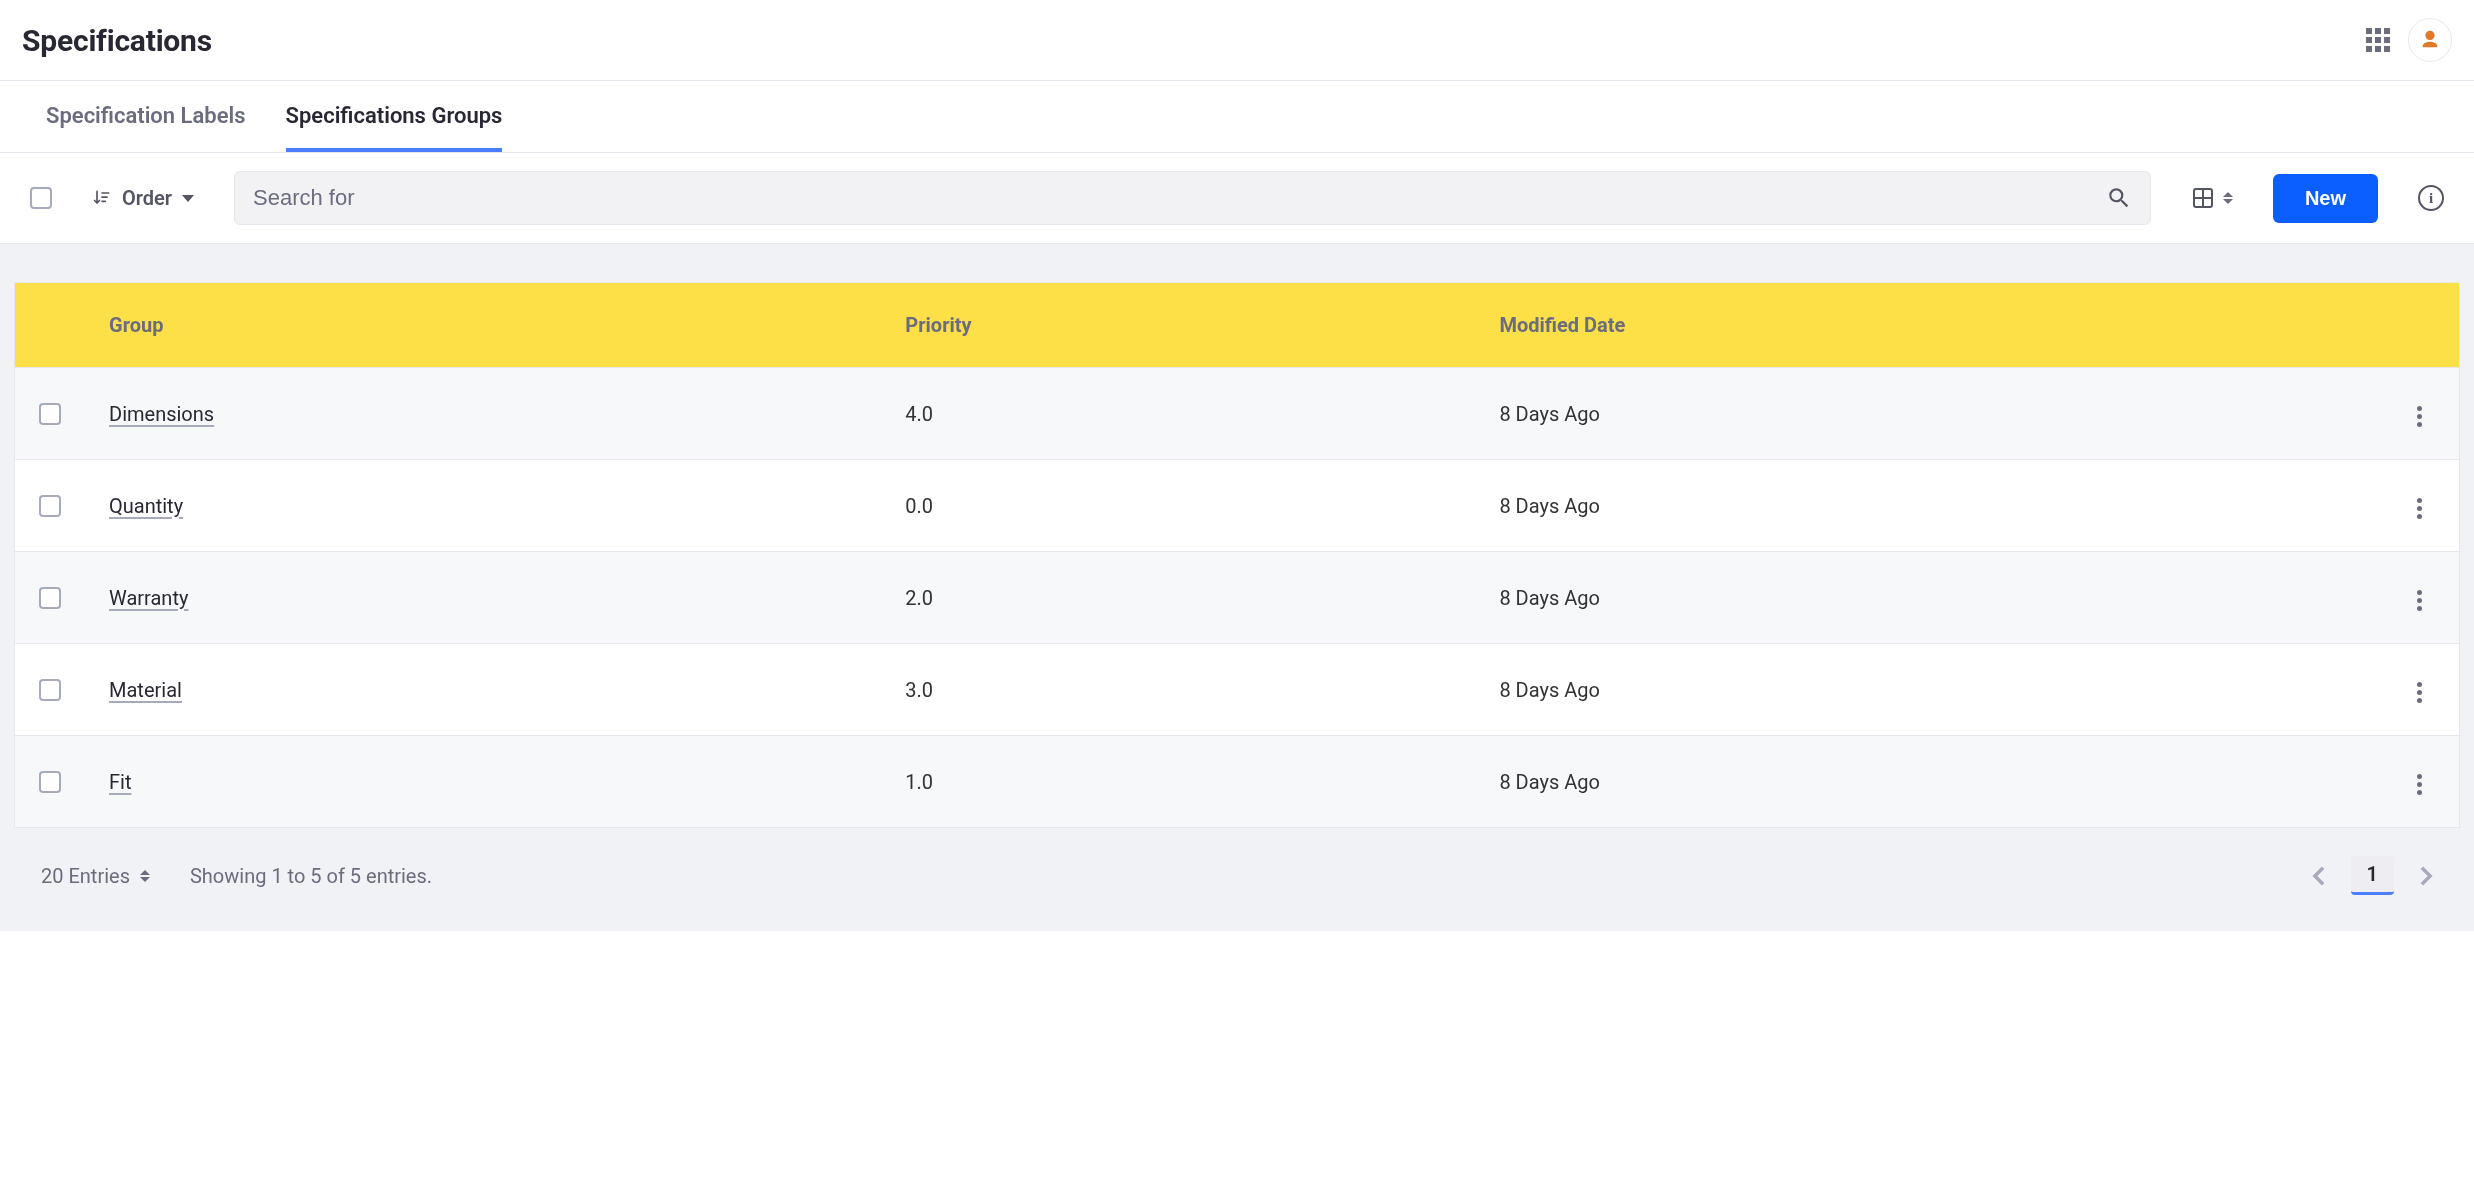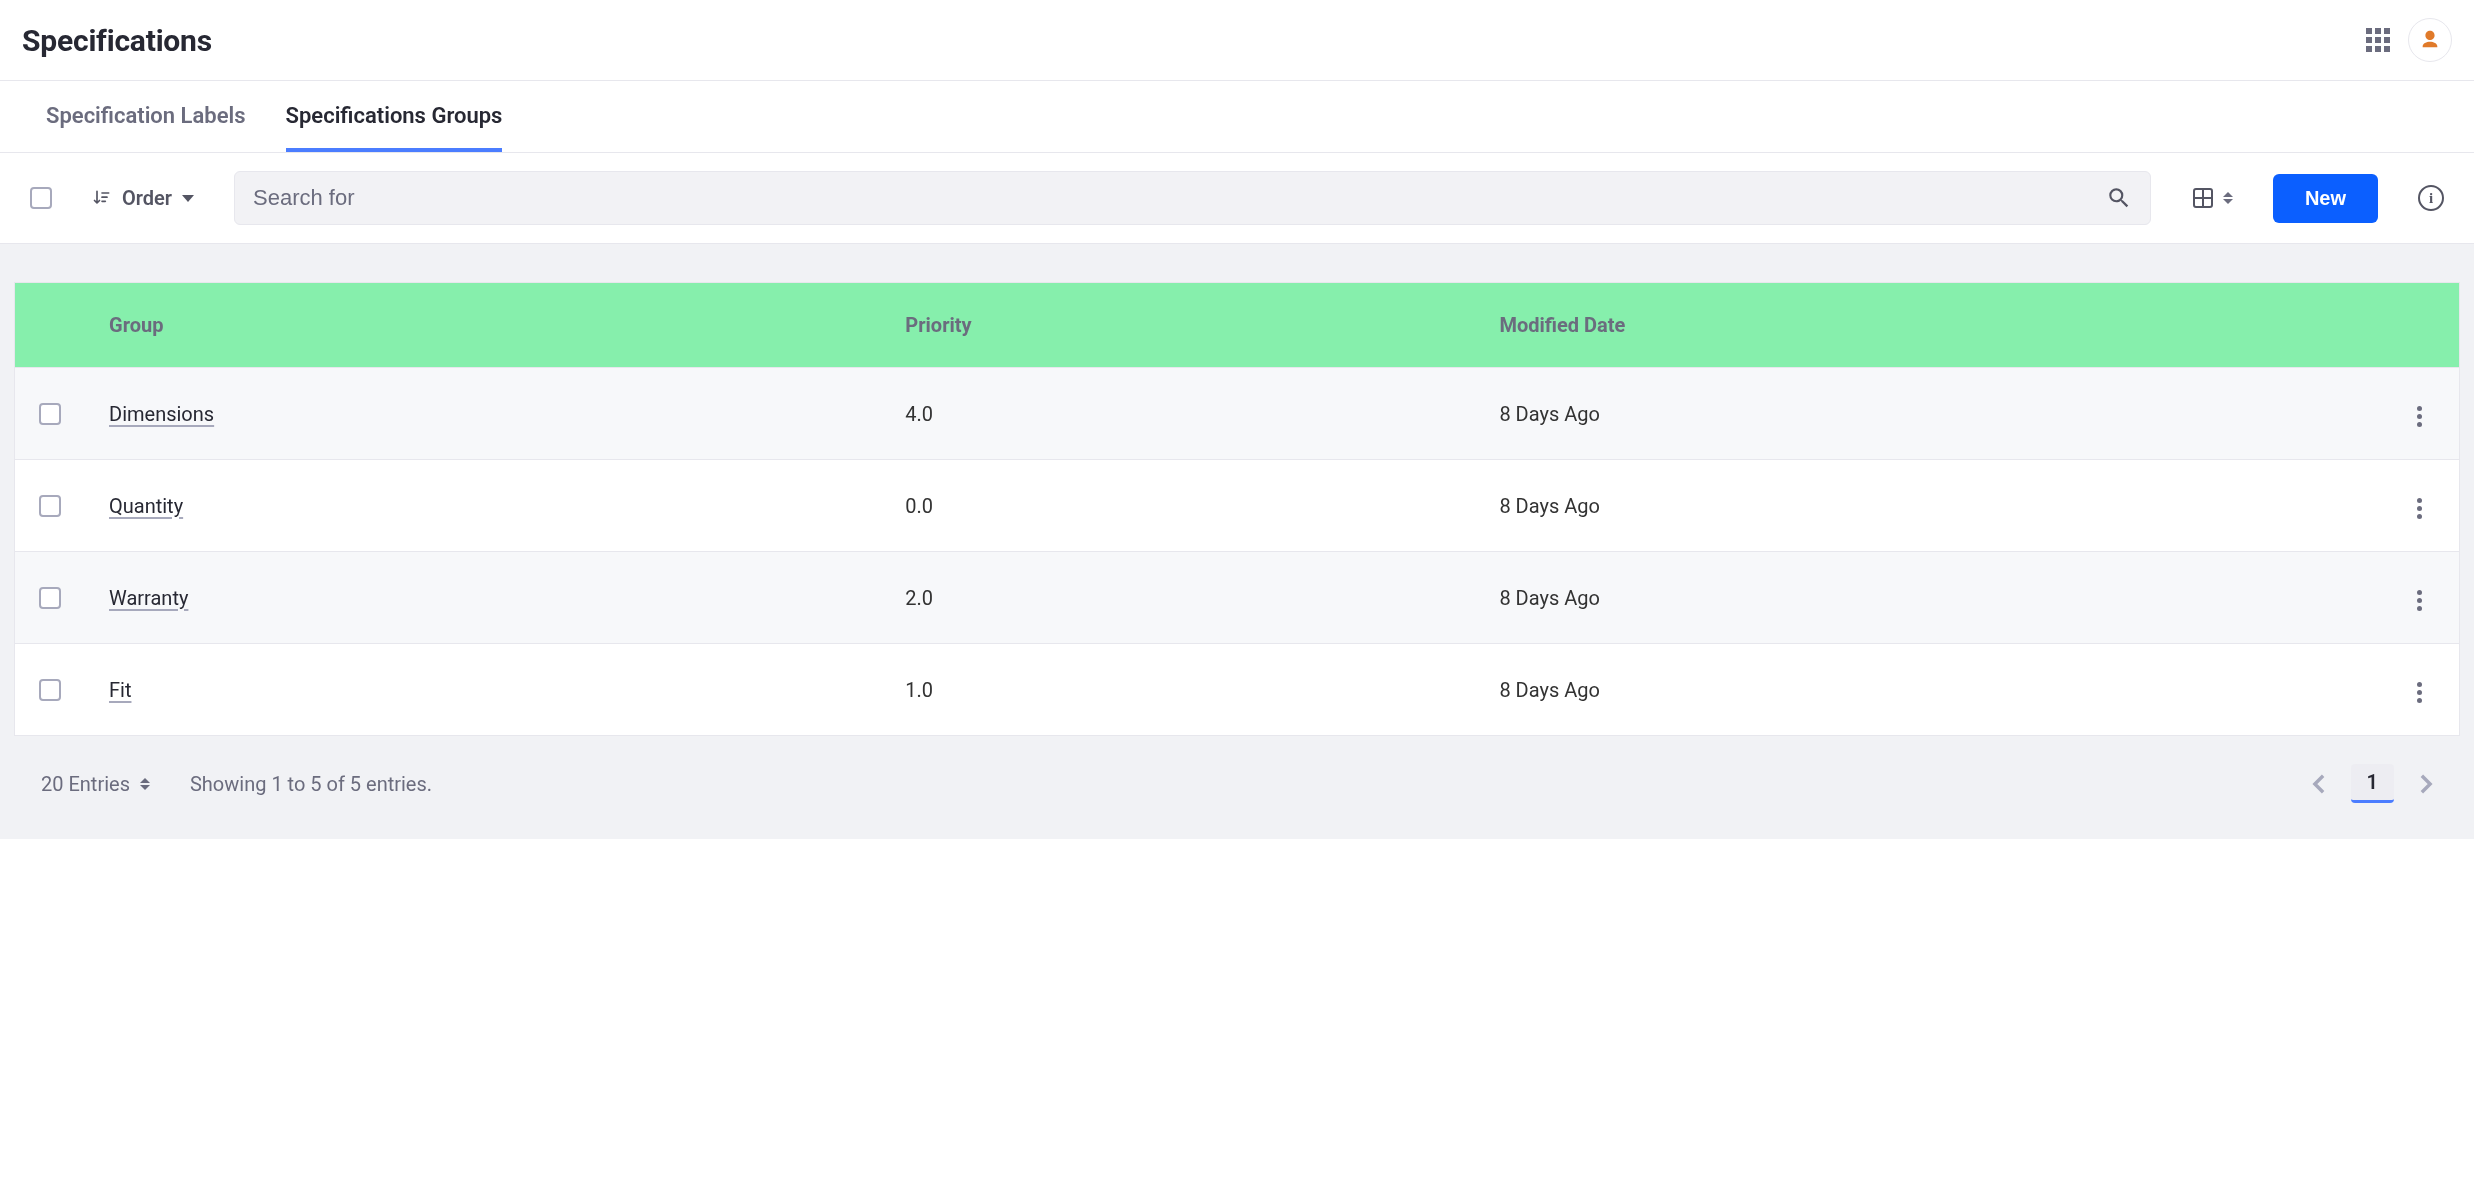--- a/index.html
+++ b/index.html
@@ -157,21 +157,21 @@
     background: #fff;
     border: 1px solid #e7e7ed;
   }
   .table th {
     text-align: left;
     font-size: 20px;
     font-weight: 700;
     color: #6b6c7e;
     padding: 30px 24px;
     border-bottom: 1px solid #e7e7ed;
-    background: #86efac;
+    background: #fde047;
   }
   .table td {
     padding: 24px 24px;
     font-size: 20px;
     color: #333;
     border-bottom: 1px solid #e7e7ed;
   }
   .table tbody tr:nth-child(odd) { background: #f7f8fa; }
   .table tbody tr:nth-child(even) { background: #fff; }
   .table tbody tr:last-child td { border-bottom: none; }
@@ -307,20 +307,33 @@
               <span></span>
               <span></span>
             </div></td>
         </tr>
         <tr>
           <td class="col-chk">
             <div class="chk"></div>
           </td>
           <td><span class="group-link">Warranty</span></td>
           <td>2.0</td>
+          <td>8 Days Ago</td>
+          <td class="col-act"><div class="kebab">
+              <span></span>
+              <span></span>
+              <span></span>
+            </div></td>
+        </tr>
+        <tr>
+          <td class="col-chk">
+            <div class="chk"></div>
+          </td>
+          <td><span class="group-link">Material</span></td>
+          <td>3.0</td>
           <td>8 Days Ago</td>
           <td class="col-act"><div class="kebab">
               <span></span>
               <span></span>
               <span></span>
             </div></td>
         </tr>
         <tr>
           <td class="col-chk">
             <div class="chk"></div>

